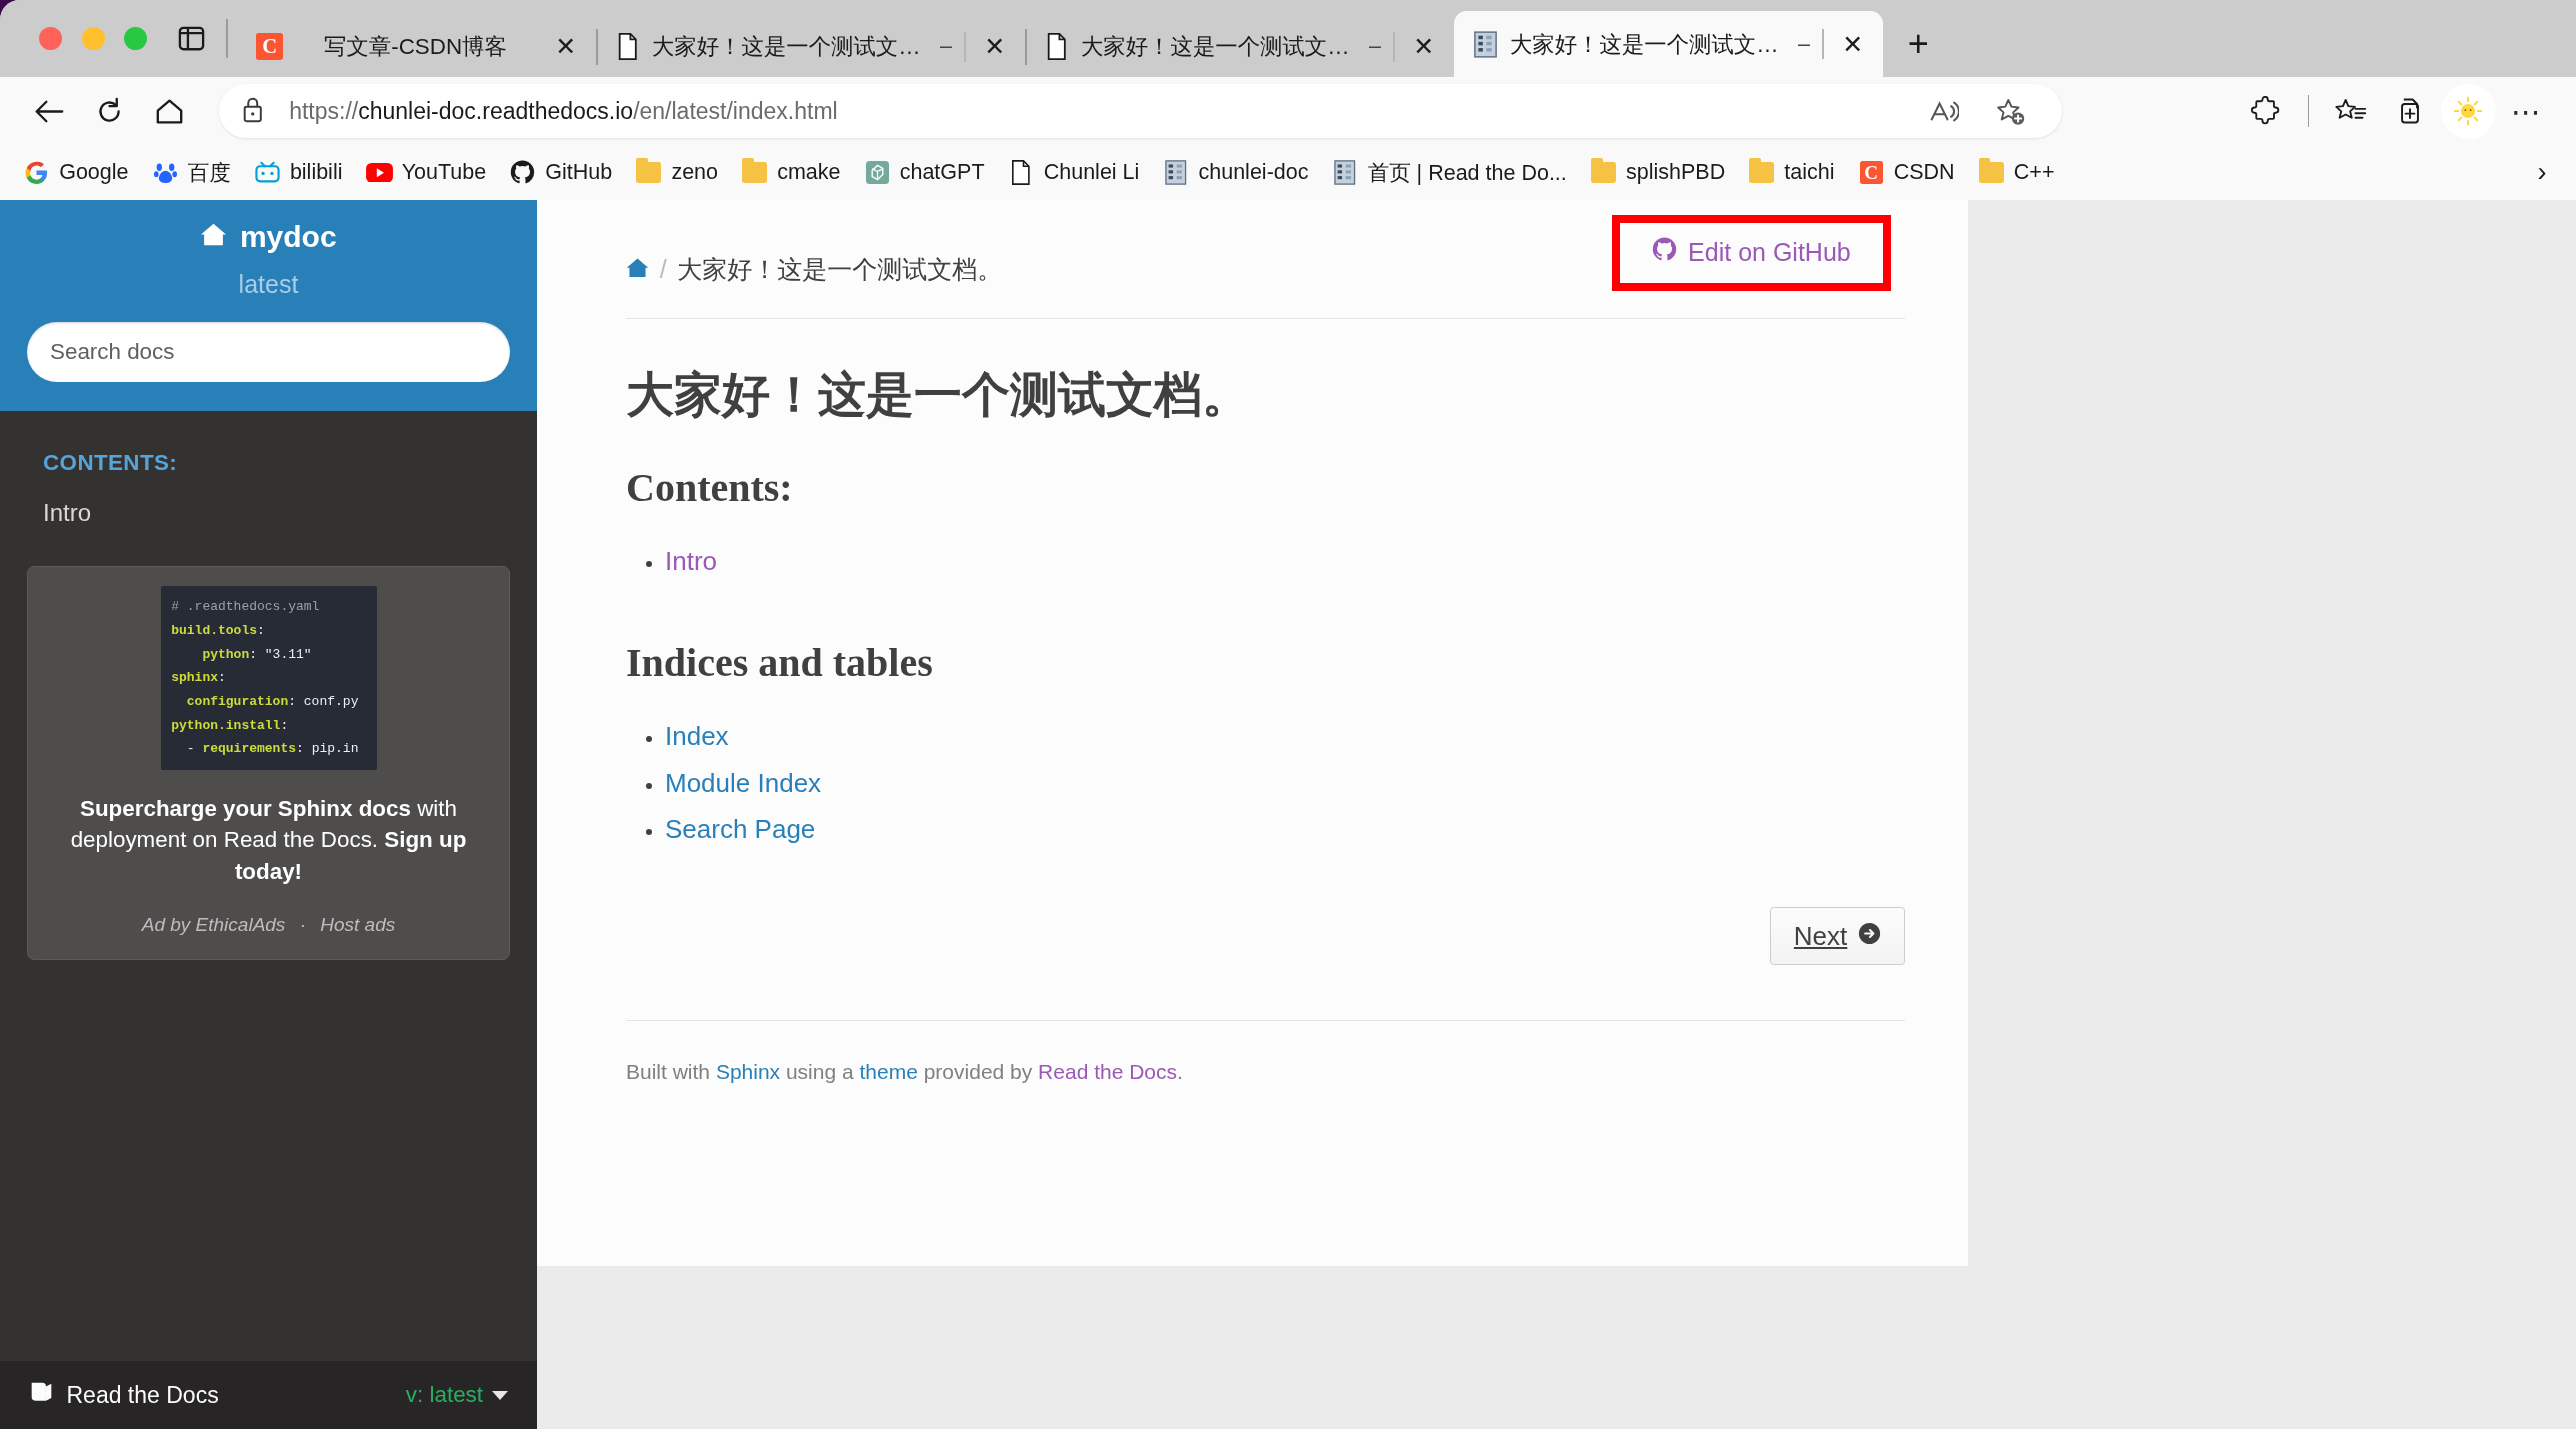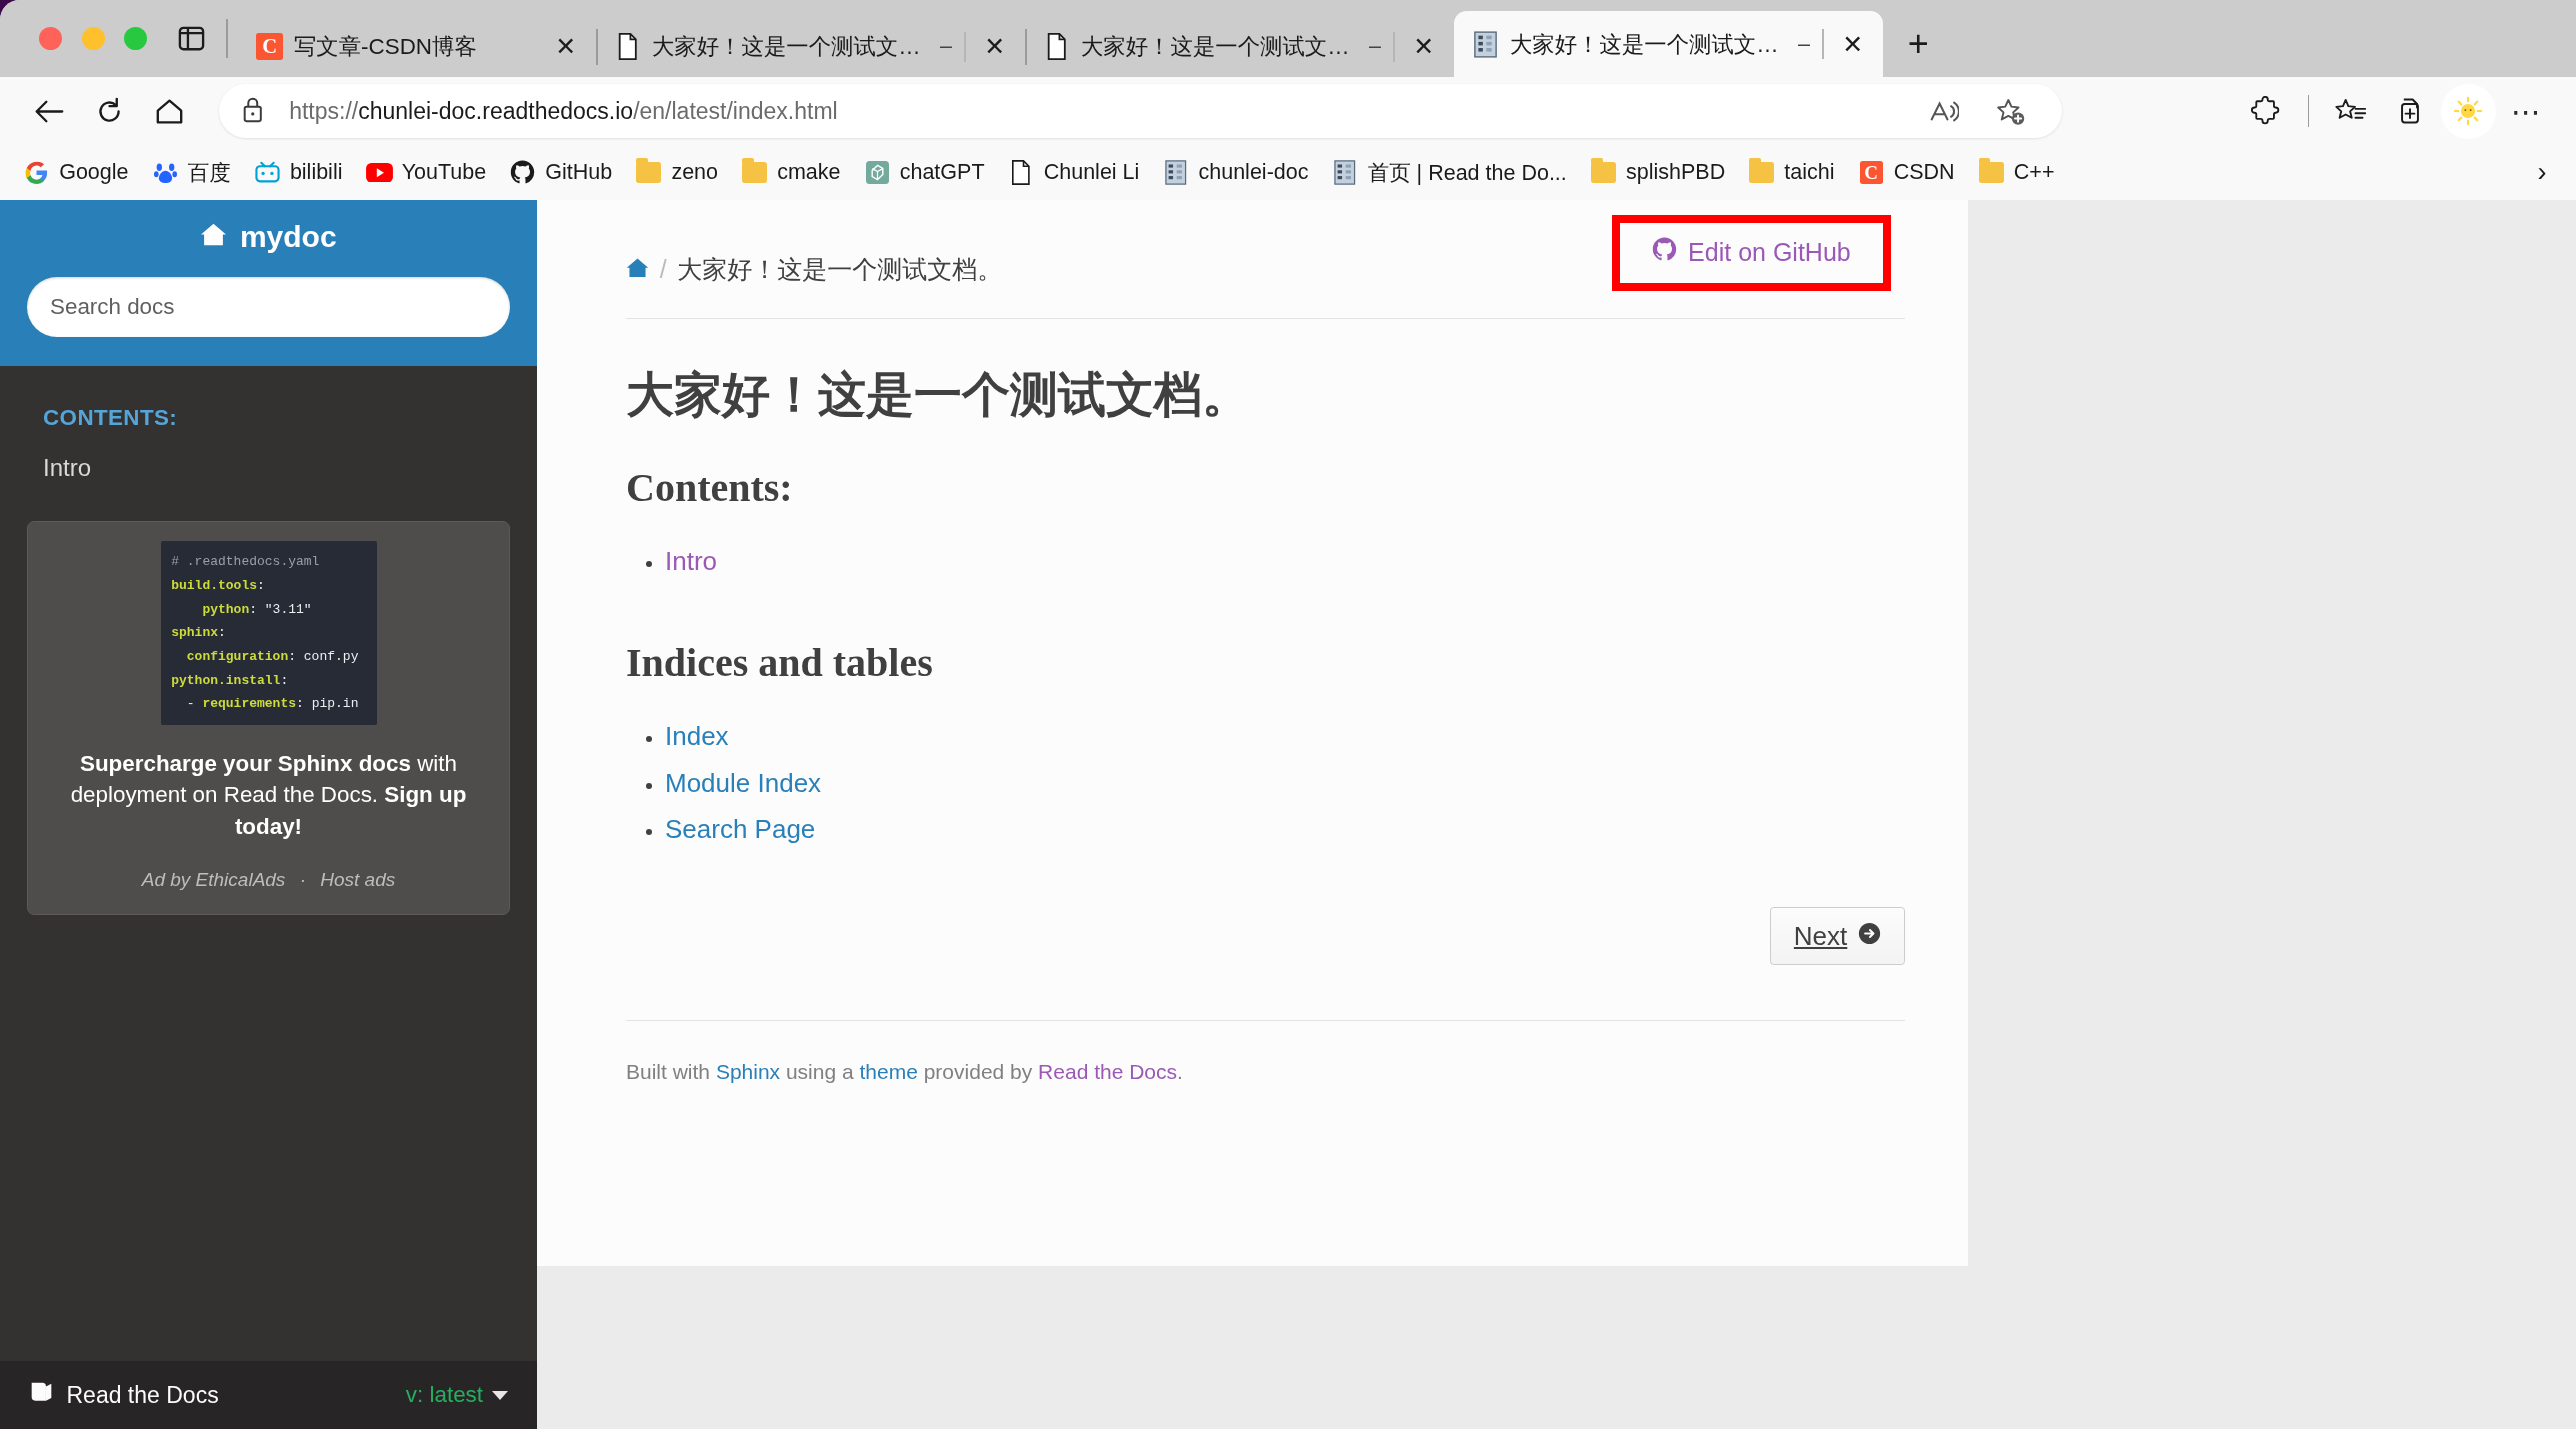--- a/index.html
+++ b/index.html
@@ -70,21 +70,21 @@
     display:flex; align-items:center; justify-content:center;
     font-size: 19.7px;
   }
   .fav-csdn {
     background:#fc5531; color:#fff; border-radius:2.7px;
     font-weight:700; font-size:20.6px; line-height:27px;
     font-family:"Liberation Serif", serif; text-align:center;
   }
   .tab-title {
     font-size: 22.4px; white-space: nowrap; overflow: hidden;
-    text-overflow: ellipsis; flex: 1 1 auto;
+    text-overflow: ellipsis; flex: 1 1 auto; text-align: center;
   }
   .tab-mute { font-size: 21.5px; color:#444; padding:0 1.8px; }
   .tab-close {
     width: 36px; height: 36px; flex:0 0 36px;
     display:flex; align-items:center; justify-content:center;
     font-size: 25px; color:#1b1b1b; font-weight:300;
   }
   .tab-close-sep { width:1.8px; height:30px; background:#b6b6b6; }
   #new-tab-btn {
     width:52px; height:52px; margin: 0 0 7.2px 9px;
@@ -596,20 +596,21 @@
 
       <div id="sidebar-top">
         <div id="brand">
           <span class="home-ico-white">
             <svg width="27" height="25" viewBox="0 0 30 28">
                 <path d="M15 2 L29 14 h-3.5 v12 h-21 V14 H1 Z" fill="#fff"></path>
               </svg>
           </span>
           <span>mydoc</span>
         </div>
+        <div id="brand-version">latest</div>
         <div id="search-wrap">
           <input id="search-docs" type="text" placeholder="Search docs" style="">
         </div>
       </div>
 
       <div id="contents-caption">CONTENTS:</div>
       <div class="toc-item">Intro</div>
 
       <div id="ad-card">
         <div id="ad-code"><span class="g"># .readthedocs.yaml</span>

